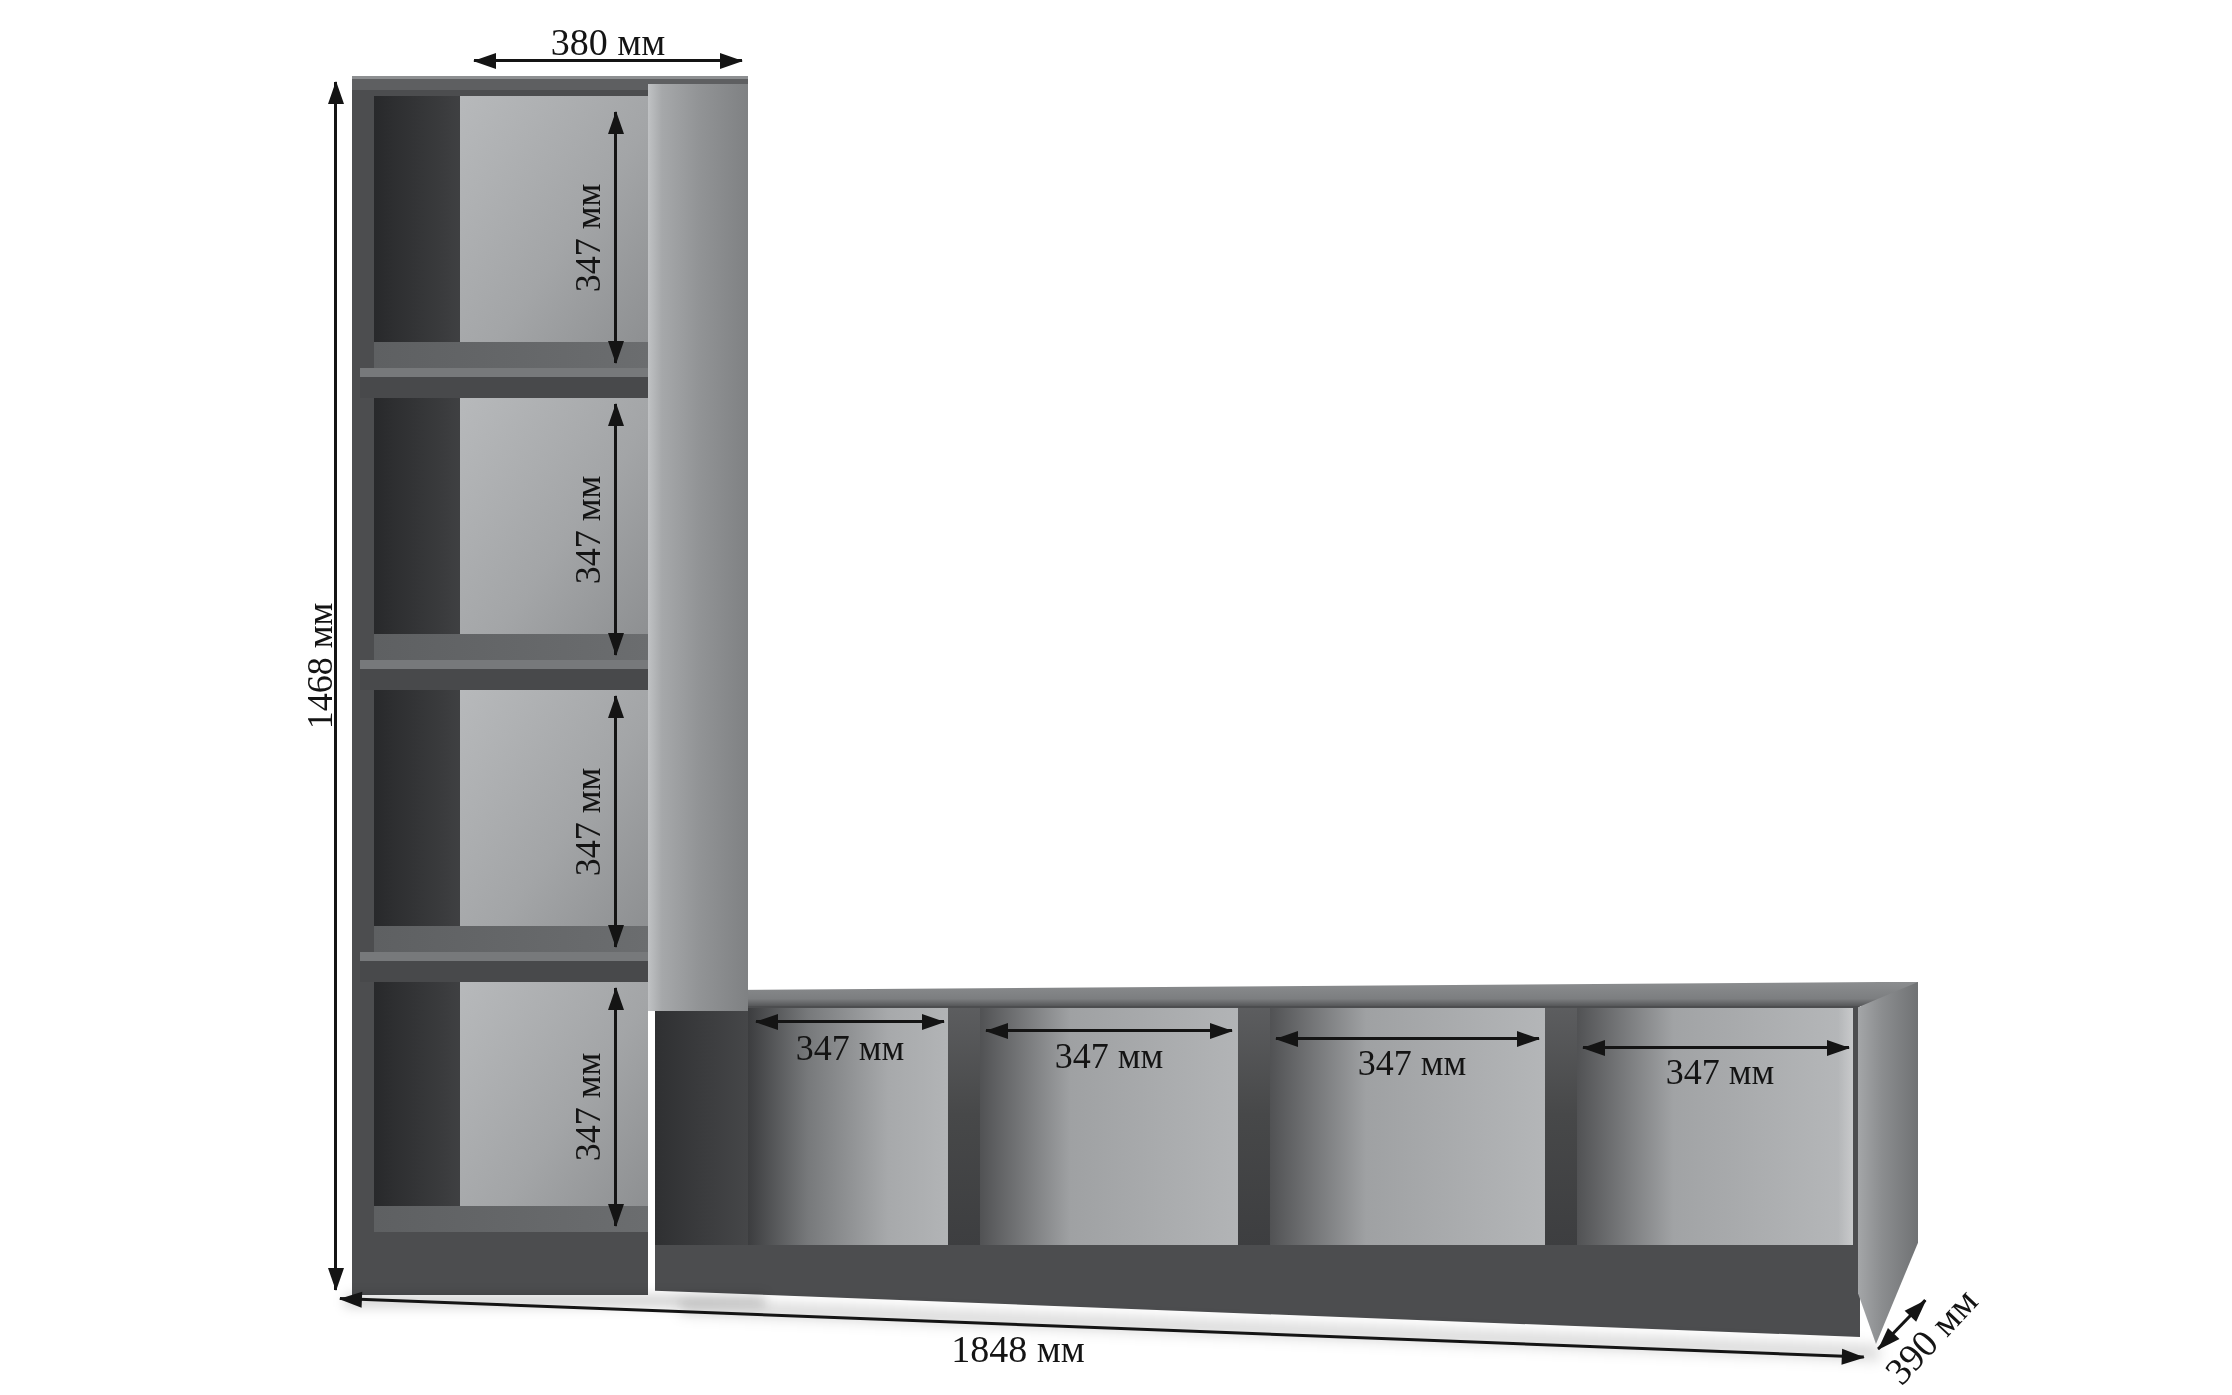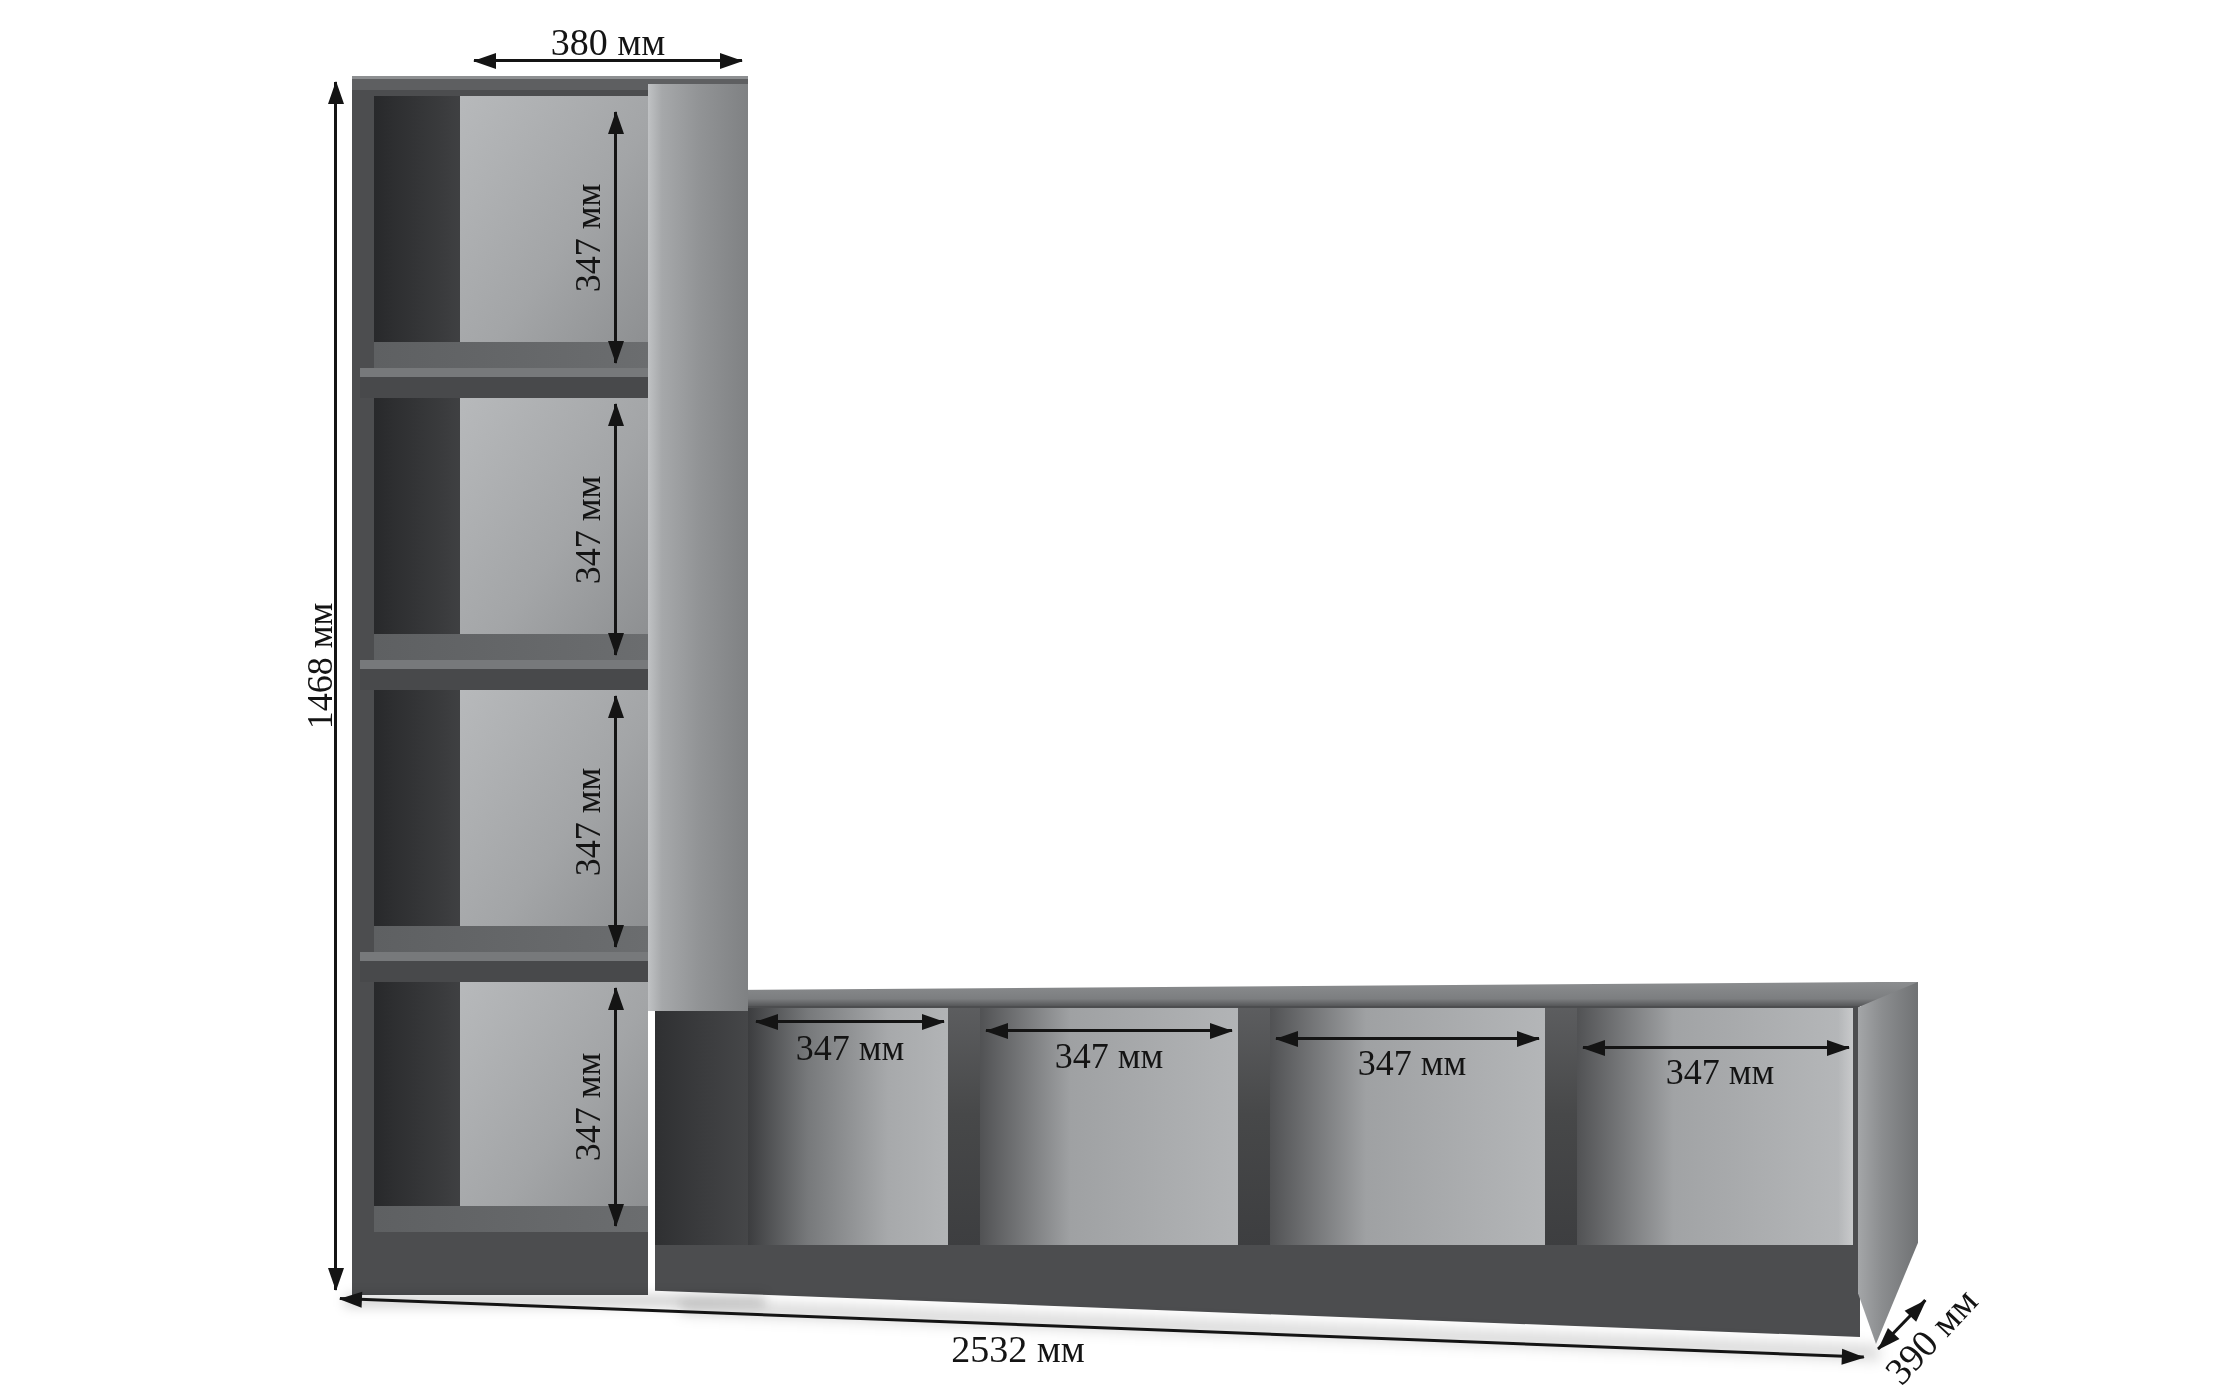--- a/index.html
+++ b/index.html
@@ -127,20 +127,20 @@
 
   <div class="h-arrow" style="left:1276px;top:1037px;width:263px;"></div>
   <div class="dim-label small" style="left:1412px;top:1063px;">347 мм</div>
 
   <div class="h-arrow" style="left:1583px;top:1046px;width:266px;"></div>
   <div class="dim-label small" style="left:1720px;top:1072px;">347 мм</div>
 
   <div class="abs slant" style="left:340px;top:1297px;width:1525px;transform:rotate(2.2deg);">
     <div class="h-arrow" style="left:0;top:0;width:100%;"></div>
   </div>
-  <div class="dim-label" style="left:1018px;top:1349px;">2532 мм</div>
+  <div class="dim-label" style="left:1018px;top:1349px;">1848 мм</div>
 
   <div class="abs slant" style="left:1877px;top:1348px;width:68px;transform:rotate(-46deg);">
     <div class="h-arrow" style="left:0;top:0;width:100%;"></div>
   </div>
   <div class="dim-label rot47" style="left:1931px;top:1336px;">390 мм</div>
 
 </div>
 
 </body></html>

